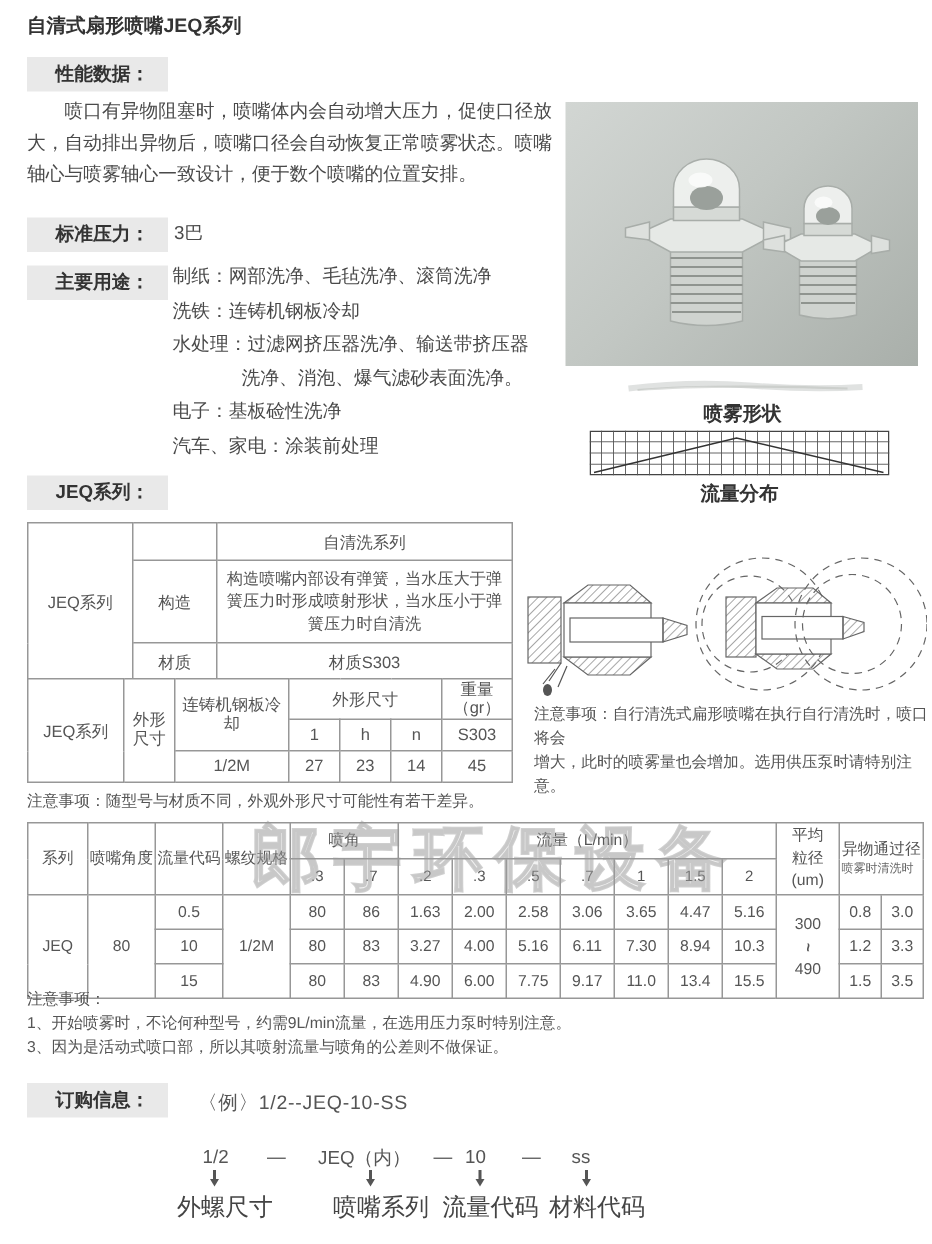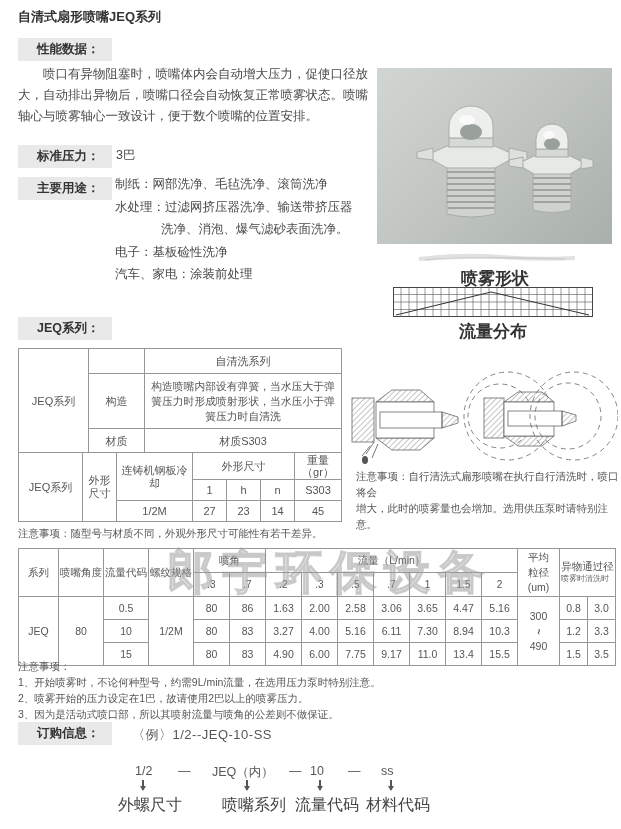--- a/index.html
+++ b/index.html
@@ -20,21 +20,21 @@
   }
   .value-text { font-size:12.5px; color:#4a4a4a; }
   .uses { left:115px; top:173px; width:270px; font-size:12.5px; line-height:22.5px; color:#4a4a4a; }
   .uses .indent { padding-left:46px; }
   
   .photo {
     left:377px; top:68px; width:235px; height:176px;
     background:linear-gradient(135deg,#d2d6d3 0%,#c2c7c3 45%,#a9afaa 100%);
   }
   .spray-faint { left:415px; top:250px; }
-  .fig-caption { font-size:17px; font-weight:bold; color:#333; width:200px; text-align:center; }
+  .fig-caption { font-size:13px; font-weight:bold; color:#333; width:200px; text-align:center; }
   .grid-fig { left:393px; top:287px; }
   
   table { border-collapse:collapse; background:#fff; }
   td { border:1px solid #979797; font-size:11px; color:#555; text-align:center; padding:1px 3px; vertical-align:middle; }
   .construction-table { left:18px; top:348px; width:324px; table-layout:fixed; }
   .construction-table .long { text-align:center; font-size:10.8px; line-height:15px; padding:2px 6px; }
   .dimension-table { left:18px; top:452px; width:324px; table-layout:fixed; }
   .small-note { font-size:10.5px; color:#555; }
   
   .xsec { left:350px; top:350px; }
@@ -72,20 +72,21 @@
 
   <div class="abs section-label" style="left:18px;top:38px">性能数据：</div>
   <div class="abs para">喷口有异物阻塞时，喷嘴体内会自动增大压力，促使口径放大，自动排出异物后，喷嘴口径会自动恢复正常喷雾状态。喷嘴轴心与喷雾轴心一致设计，便于数个喷嘴的位置安排。</div>
 
   <div class="abs section-label" style="left:18px;top:145px">标准压力：</div>
   <div class="abs value-text" style="left:116px;top:147px">3巴</div>
 
   <div class="abs section-label" style="left:18px;top:177px">主要用途：</div>
   <div class="abs uses">
     <div>制纸：网部洗净、毛毡洗净、滚筒洗净</div>
+    <div>洗铁：连铸机钢板冷却</div>
     <div>水处理：过滤网挤压器洗净、输送带挤压器</div>
     <div class="indent">洗净、消泡、爆气滤砂表面洗净。</div>
     <div>电子：基板硷性洗净</div>
     <div>汽车、家电：涂装前处理</div>
   </div>
 
   <div class="abs photo">
     <svg width="235" height="176" viewBox="0 0 235 176">
 
       <g stroke="#a8ada9" stroke-width="1">
@@ -374,21 +375,20 @@
       <td>3.5</td>
     </tr>
   </tbody>
     </table>
 
   <div class="abs watermark">郎宇环保设备</div>
 
   <div class="abs notes">
     <div>注意事项：</div>
     <div>1、开始喷雾时，不论何种型号，约需9L/min流量，在选用压力泵时特别注意。</div>
-    <div>2、喷雾开始的压力设定在1巴，故请使用2巴以上的喷雾压力。</div>
     <div>3、因为是活动式喷口部，所以其喷射流量与喷角的公差则不做保证。</div>
   </div>
 
   <div class="abs section-label" style="left:18px;top:722px">订购信息：</div>
   <div class="abs order-example" style="left:132px;top:726px">〈例〉1/2--JEQ-10-SS</div>
 
   <div class="abs order-code" style="left:135px;top:764px">1/2</div>
   <div class="abs order-dash" style="left:178px;top:764px">—</div>
   <div class="abs order-code" style="left:212px;top:764px">JEQ（内）</div>
   <div class="abs order-dash" style="left:289px;top:764px">—</div>

